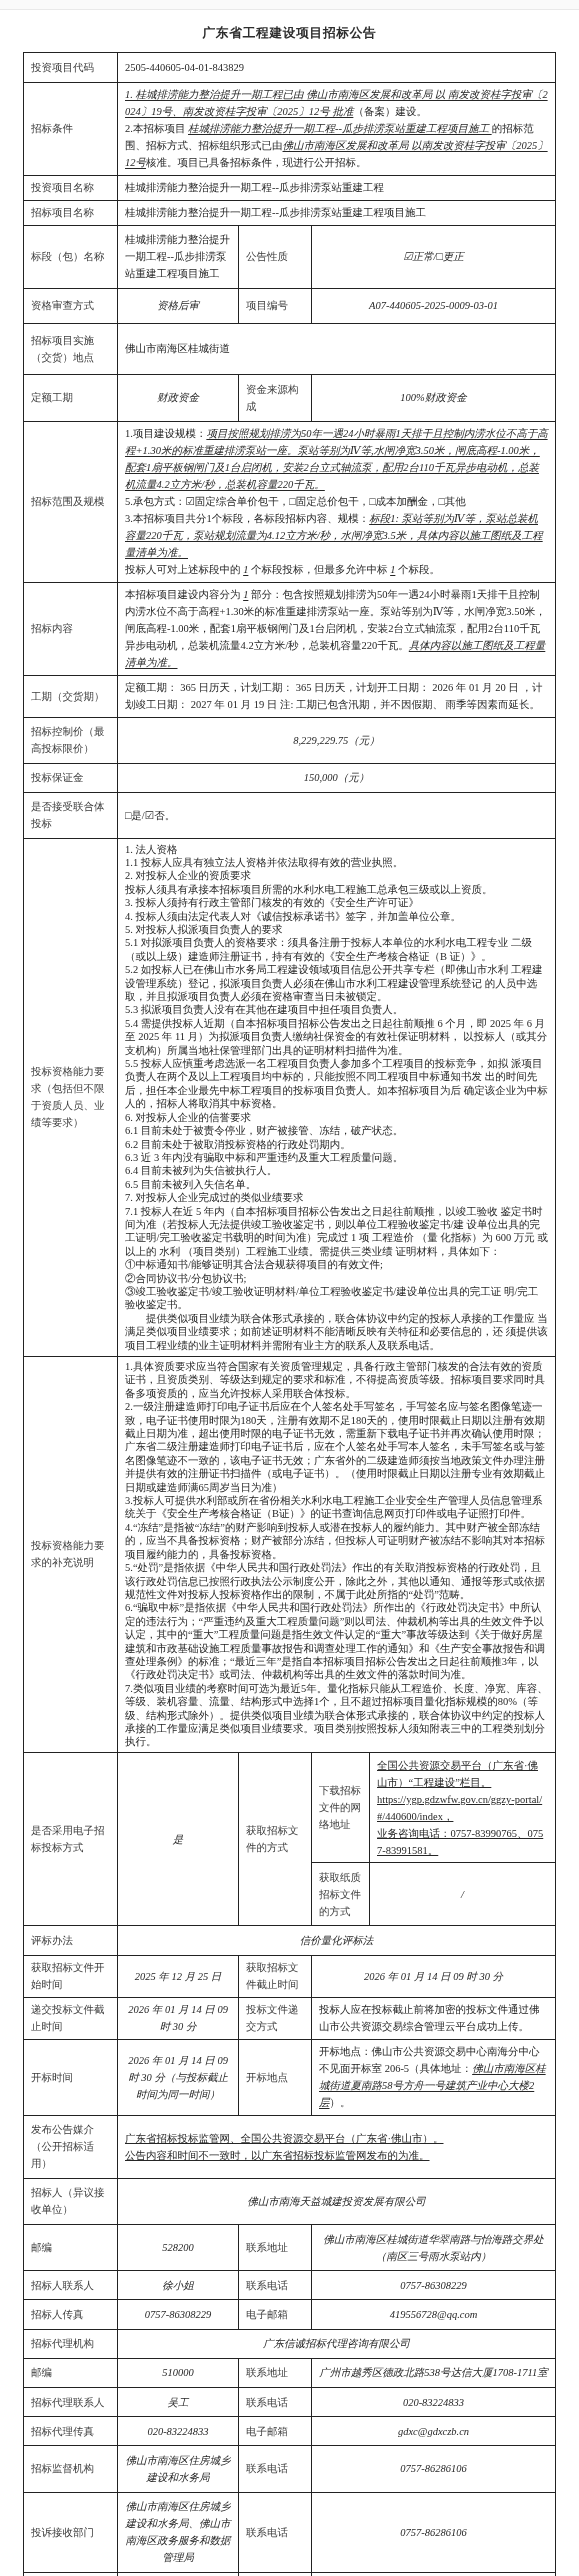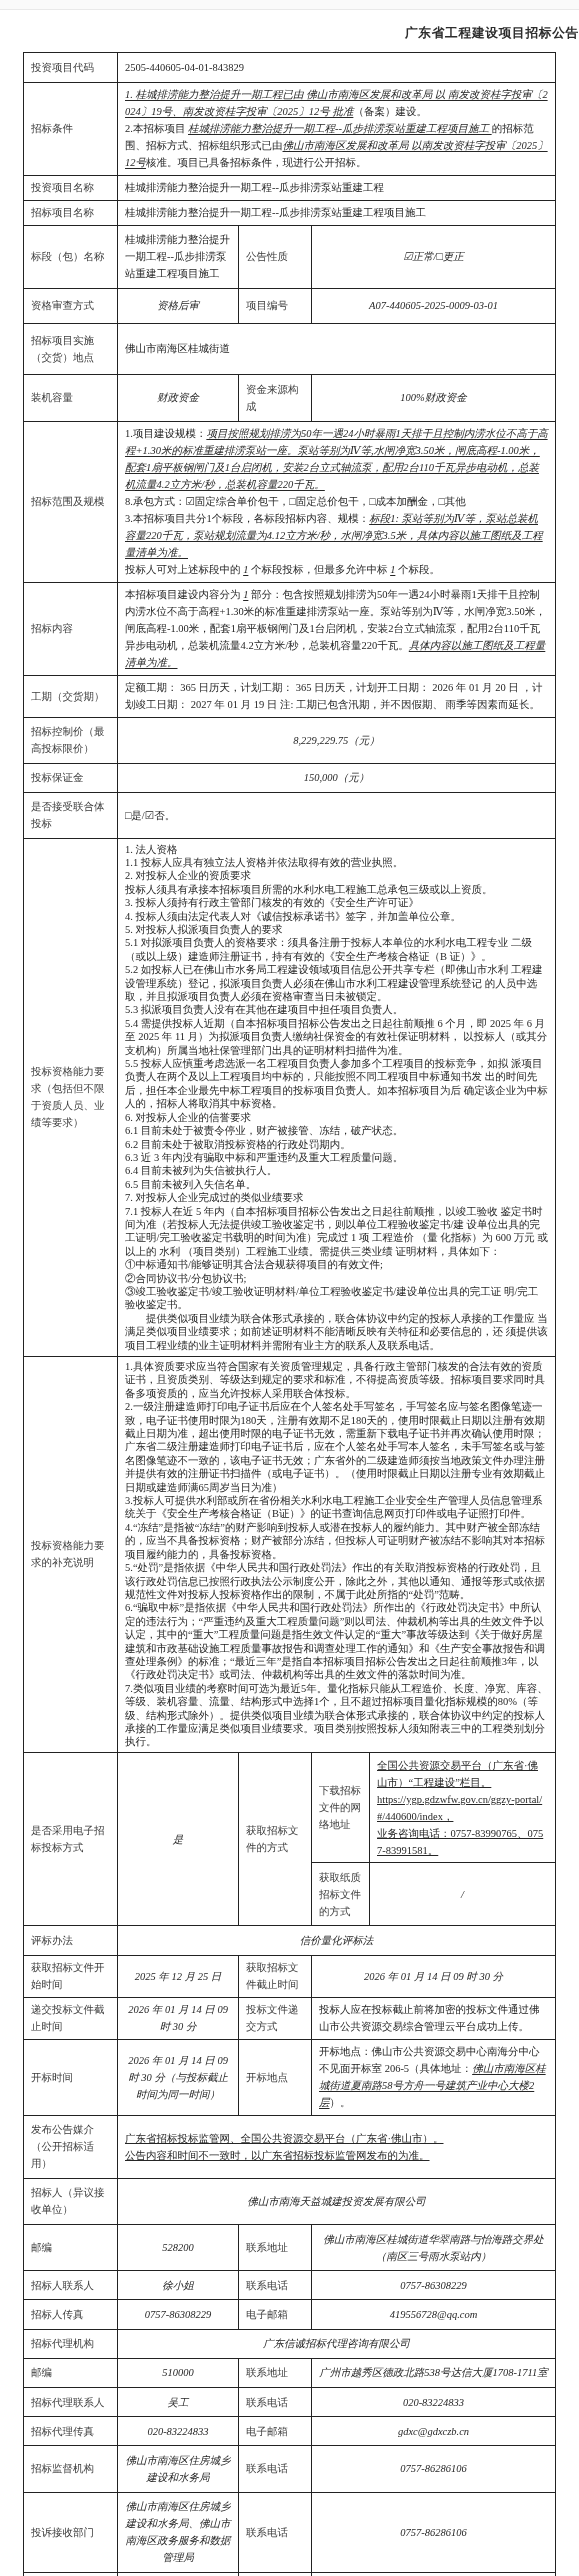--- a/index.html
+++ b/index.html
@@ -1,18 +1,18 @@
 <!DOCTYPE html>
 <html lang="zh" style="font-size:11.2px"><head>
 <meta charset="utf-8">
 <style>
   html,body{margin:0;padding:0;background:#fff;}
   body{font-family:"Liberation Serif","DejaVu Serif",serif;color:#262626;width:579px;}
   .top-strip{height:9.1px;background:#fafafa;border-bottom:0.7px solid #e9e9e9;}
-  .page-title{text-align:right;font-size:12.7px;font-weight:bold;color:#2d2d2d;margin:14.8px 0 10.5px;letter-spacing:0.7px;}
+  .page-title{text-align:center;font-size:12.7px;font-weight:bold;color:#2d2d2d;margin:14.8px 0 10.5px;letter-spacing:0.7px;}
   table.doc{width:532px;margin:0 auto 21px;border-collapse:collapse;border:1.4px solid #222;table-layout:fixed;}
   td{border:0.7px solid #222;font-size:10.5px;line-height:17px;vertical-align:middle;padding:3.5px 7px;word-break:break-all;}
   .lab{text-align:left;color:#3d3d3d;}
   .c{text-align:center;font-style:italic;}
   .l{text-align:left;}
   tr.dense td.body{line-height:13.4px;}
   tr.tall>td{padding-top:8.4px;padding-bottom:8.4px;margin-top:7px;}
   tr.mid>td{padding-top:5.6px;padding-bottom:5.6px;}
   .prewrap{white-space:pre-line;text-decoration:underline;}
   u{text-underline-offset:2.1px;font-style:italic;}
@@ -71,31 +71,31 @@
     <td class="lab">项目编号</td>
     <td class="c" colspan="2">A07-440605-2025-0009-03-01</td>
   </tr>
 
   <tr class="tall">
     <td class="lab">招标项目实施（交货）地点</td>
     <td class="l" colspan="4">佛山市南海区桂城街道</td>
   </tr>
 
   <tr class="mid">
-    <td class="lab">装机容量</td>
+    <td class="lab">定额工期</td>
     <td class="c">财政资金</td>
     <td class="lab">资金来源构成</td>
     <td class="c" colspan="2">100%财政资金</td>
   </tr>
 
   <tr>
     <td class="lab">招标范围及规模</td>
     <td class="l body" colspan="4">
       <div class="para"><span>1.项目建设规模：</span><u>项目按照规划排涝为50年一遇24小时暴雨1天排干且控制内涝水位不高于高程+1.30米的标准重建排涝泵站一座。泵站等别为Ⅳ等,水闸净宽3.50米，闸底高程-1.00米，配套1扇平板钢闸门及1台启闭机，安装2台立式轴流泵，配用2台110千瓦异步电动机，总装机流量4.2立方米/秒，总装机容量220千瓦。</u></div>
-      <div class="para"><span>8.承包方式：☑固定综合单价包干，□固定总价包干，□成本加酬金，□其他</span></div>
+      <div class="para"><span>5.承包方式：☑固定综合单价包干，□固定总价包干，□成本加酬金，□其他</span></div>
       <div class="para"><span>3.本招标项目共分1个标段，各标段招标内容、规模：</span><u>标段1: 泵站等别为Ⅳ等，泵站总装机容量220千瓦，泵站规划流量为4.12立方米/秒，水闸净宽3.5米，具体内容以施工图纸及工程量清单为准。</u></div>
       <div class="para"><span>投标人可对上述标段中的 </span><u>1</u><span> 个标段投标，但最多允许中标 </span><u>1</u><span> 个标段。</span></div>
     </td>
   </tr>
 
   <tr>
     <td class="lab">招标内容</td>
     <td class="l body" colspan="4">
       <div class="para"><span>本招标项目建设内容分为 </span><u>1</u><span> 部分：包含按照规划排涝为50年一遇24小时暴雨1天排干且控制内涝水位不高于高程+1.30米的标准重建排涝泵站一座。泵站等别为Ⅳ等，水闸净宽3.50米，闸底高程-1.00米，配套1扇平板钢闸门及1台启闭机，安装2台立式轴流泵，配用2台110千瓦异步电动机，总装机流量4.2立方米/秒，总装机容量220千瓦。</span><u>具体内容以施工图纸及工程量清单为准。</u></div>
     </td>

